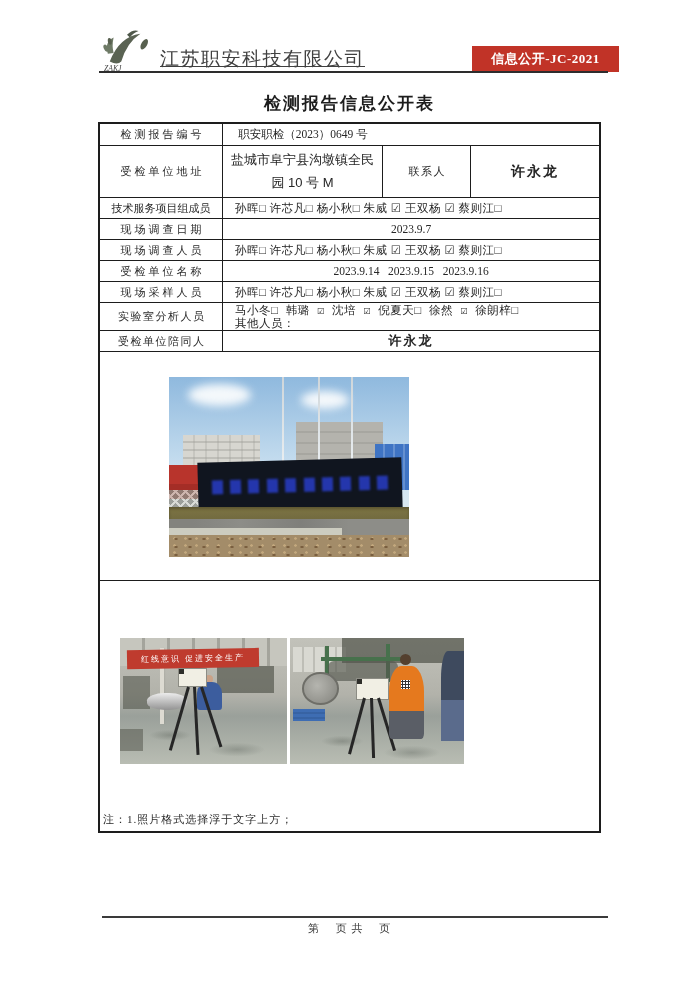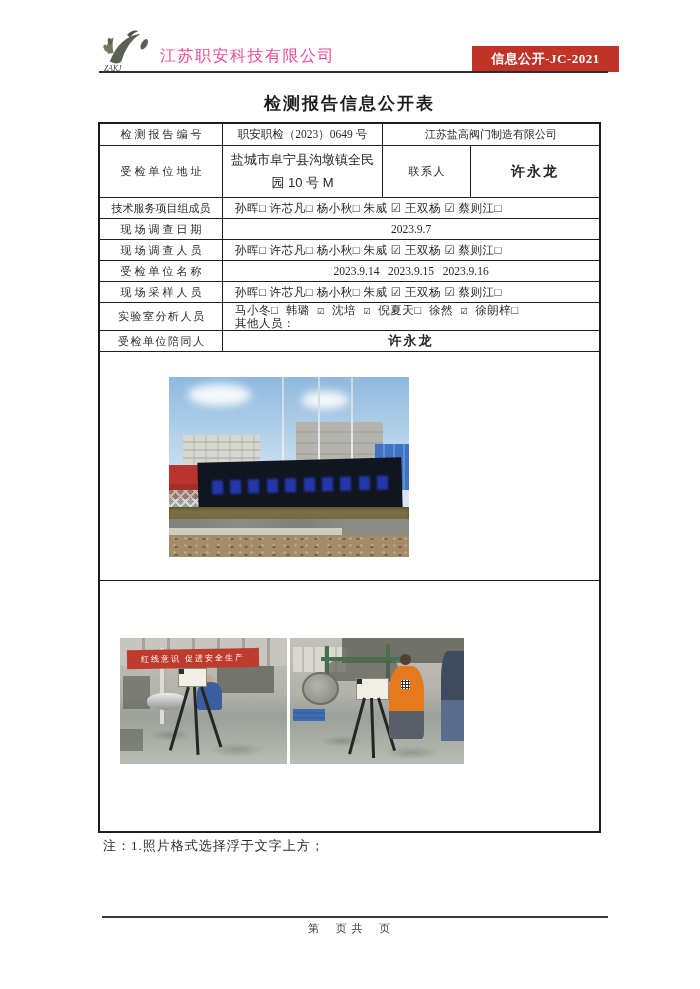--- a/index.html
+++ b/index.html
@@ -5,21 +5,21 @@
   * { margin:0; padding:0; box-sizing:border-box; }
   html,body { background:#e9e9e9; }
   .page {
     position:relative; width:700px; height:989px; margin:0 auto;
     background:#ffffff; overflow:hidden;
     font-family:"Liberation Serif","DejaVu Serif","DejaVu Sans",serif;
     color:#262626;
   }
   
   .logo { position:absolute; left:98px; top:29px; width:58px; height:44px; }
-  .company { position:absolute; left:160px; top:46px; font-size:16px; letter-spacing:1.5px; color:#ec4899; }
+  .company { position:absolute; left:160px; top:46px; font-size:19px; letter-spacing:1.5px; color:#404040;text-decoration:underline; }
   .doc-code {
     position:absolute; left:472px; top:46px; width:147px; height:26px;
     background:#c13327; color:#ffffff; font-weight:bold; font-size:13px;
     display:flex; align-items:center; justify-content:center; letter-spacing:0.5px;
   }
   .header-rule { position:absolute; left:99px; top:71px; width:509px; height:2px; background:#2d2d2d; }
   .doc-title { position:absolute; left:98px; top:92px; width:503px; text-align:center;
     font-size:17px; font-weight:bold; letter-spacing:2px; color:#1d1d1d; }
 
   
@@ -110,21 +110,21 @@
             background:radial-gradient(circle at 40% 40%,#b5b5af,#83837d); border:2px solid #6e6e68; }
   .worker-orange { left:57%; top:22%; width:20%; height:58%;
                    background:linear-gradient(#e5791e 0 62%,#5a5e66 62%); border-radius:35% 35% 8% 8%; }
   .qr { background:#fff; background-image:radial-gradient(#333 1px,#0000 1.3px); background-size:3px 3px; }
   .worker-navy { right:0; top:10%; width:13%; height:72%;
                  background:linear-gradient(#3e4a5e 0 55%,#5a6b8c 55%); border-radius:30% 0 0 0; }
   .crate { left:2%; top:56%; width:18%; height:10%; background:#3e6db3;
            background-image:repeating-linear-gradient(#0000 0 3px,#2a4f8555 3px 5px); }
 
   
-  .note { position:absolute; left:103px; top:837px; font-size:13px; letter-spacing:1px; color:#2a2a2a; }
+  .note { position:absolute; left:103px; top:812px; font-size:11px; letter-spacing:1px; color:#2a2a2a; }
   .footer-rule { position:absolute; left:102px; top:916px; width:506px; height:1.5px; background:#3a3a3a; }
   .footer-text { position:absolute; left:98px; top:921px; width:503px; text-align:center;
                  font-size:11px; color:#3a3a3a; white-space:pre; letter-spacing:1px; }
 </style>
 </head>
 <body>
 
 <div class="page">
 
   <svg class="logo" viewBox="0 0 60 46">
@@ -140,21 +140,20 @@
   <div class="doc-code" style="background: rgb(193, 51, 39);">信息公开-JC-2021</div>
   <div class="header-rule"></div>
 
   <div class="doc-title">检测报告信息公开表</div>
 
   <div class="form-table">
 
     <div class="row" style="height:22px">
       <div class="cell lblc sp3">检测报告编号</div>
       <div class="cell c2">职安职检（2023）0649 号</div>
-      <div class="cell c4" style="padding:0 6px">江苏盐高阀门制造有限公司</div>
     </div>
 
     <div class="row" style="height:52px">
       <div class="cell lblc sp3">受检单位地址</div>
       <div class="cell c2 addr">盐城市阜宁县沟墩镇全民园 10 号 M</div>
       <div class="cell c3 sp1">联系人</div>
       <div class="cell c4 contact-name">许永龙</div>
     </div>
 
     <div class="row" style="height:21px">

